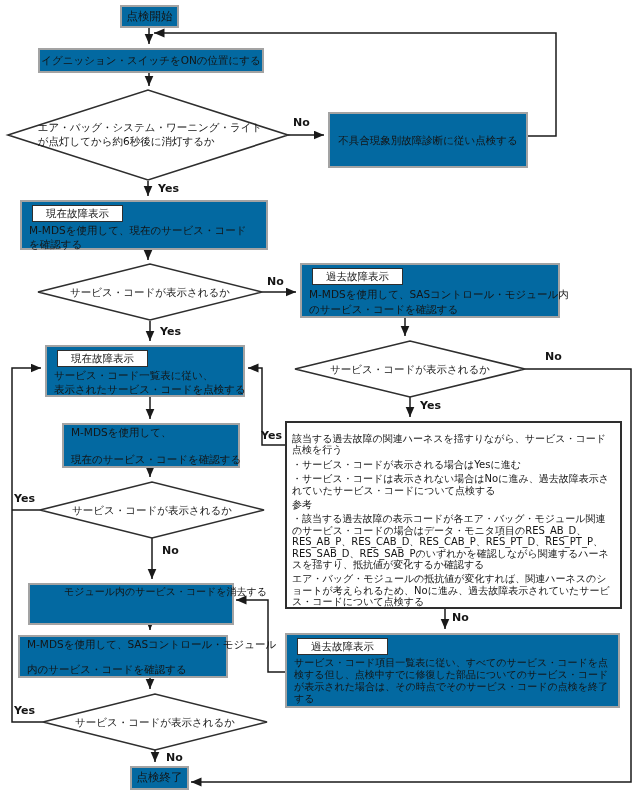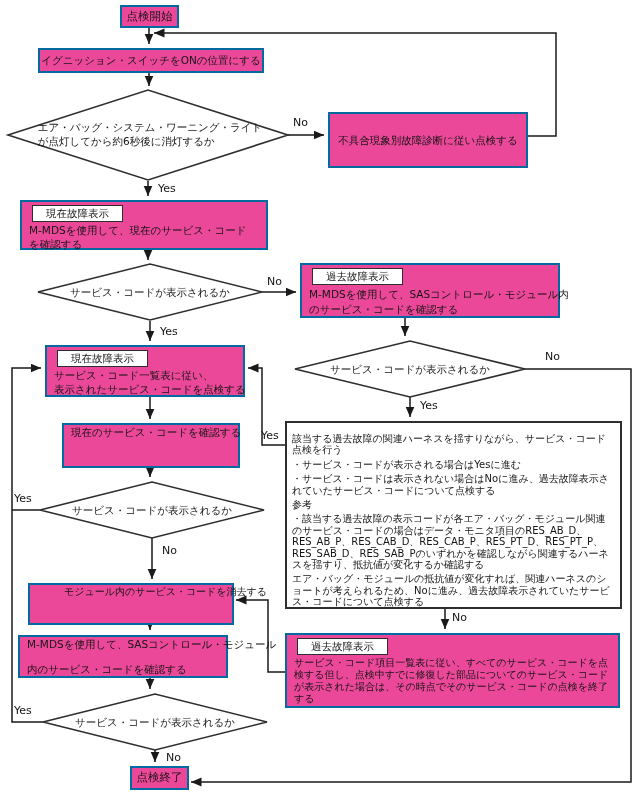--- a/index.html
+++ b/index.html
@@ -1,29 +1,29 @@
 <!DOCTYPE html>
 <html><head>
 <meta charset="utf-8">
 <style>
   html,body{margin:0;padding:0;background:#fff;}
   .canvas{position:relative;width:636px;height:799px;background:#fff;overflow:hidden;
           font-family:"DejaVu Sans","Liberation Sans",sans-serif;color:#141414;}
   svg.wires{position:absolute;left:0;top:0;width:636px;height:799px;}
-  .node{position:absolute;background:#ec4899;border:2px solid #0369a1;box-sizing:border-box;
+  .node{position:absolute;background:#0369a1;border:2px solid #a3a3a3;box-sizing:border-box;
         font-size:10.5px;line-height:1.35;}
   .center{display:flex;align-items:center;justify-content:center;text-align:center;}
   .vcenter{display:flex;flex-direction:column;justify-content:space-between;}
   .tagbox{display:inline-block;align-self:flex-start;border:1px solid #2e2e2e;
           padding:0 13px;font-size:10.5px;line-height:1.4;margin:3px 0 1px 10px;background:#fff;}
   .bodytext{padding:0 5px 0 7px;white-space:nowrap;}
   .wraptext{padding:1px 5px 0 7px;white-space:normal;line-height:1.22;}
   .dlabel{position:absolute;font-size:10.5px;transform:translate(-50%,-50%);
           white-space:nowrap;text-align:left;line-height:1.35;}
-  .yn{position:absolute;font-size:11px;line-height:1;}
+  .yn{position:absolute;font-size:11px;line-height:1;font-weight:bold;}
   .notes-box{position:absolute;left:285px;top:421px;width:337px;height:188px;background:#fff;
              border:2px solid #2e2e2e;box-sizing:border-box;font-size:10px;line-height:1.14;
              padding:10px 5px;overflow:hidden;}
   .notes-box p{margin:0 0 3px 0;}
   .startend{font-size:11.5px;}
 </style>
 </head>
 <body>
 
 <div class="canvas">
@@ -91,20 +91,21 @@
     <div class="bodytext">のサービス・コードを確認する</div>
   </div>
 
   <div class="node vcenter" style="left:45px;top:345px;width:200px;height:52px;">
     <span class="tagbox">現在故障表示</span>
     <div class="bodytext">サービス・コード一覧表に従い、</div>
     <div class="bodytext">表示されたサービス・コードを点検する</div>
   </div>
 
   <div class="node vcenter" style="left:62px;top:423px;width:178px;height:45px;">
+    <div class="bodytext">M-MDSを使用して、</div>
     <div class="bodytext">現在のサービス・コードを確認する</div>
   </div>
 
   <div class="node vcenter" style="left:28px;top:583px;width:206px;height:42px;">
     <div class="bodytext" style="font-size:10px;padding-left:34px;">モジュール内のサービス・コードを消去する</div>
   </div>
 
   <div class="node vcenter" style="left:18px;top:635px;width:210px;height:43px;">
     <div class="bodytext">M-MDSを使用して、SASコントロール・モジュール</div>
     <div class="bodytext">内のサービス・コードを確認する</div>

